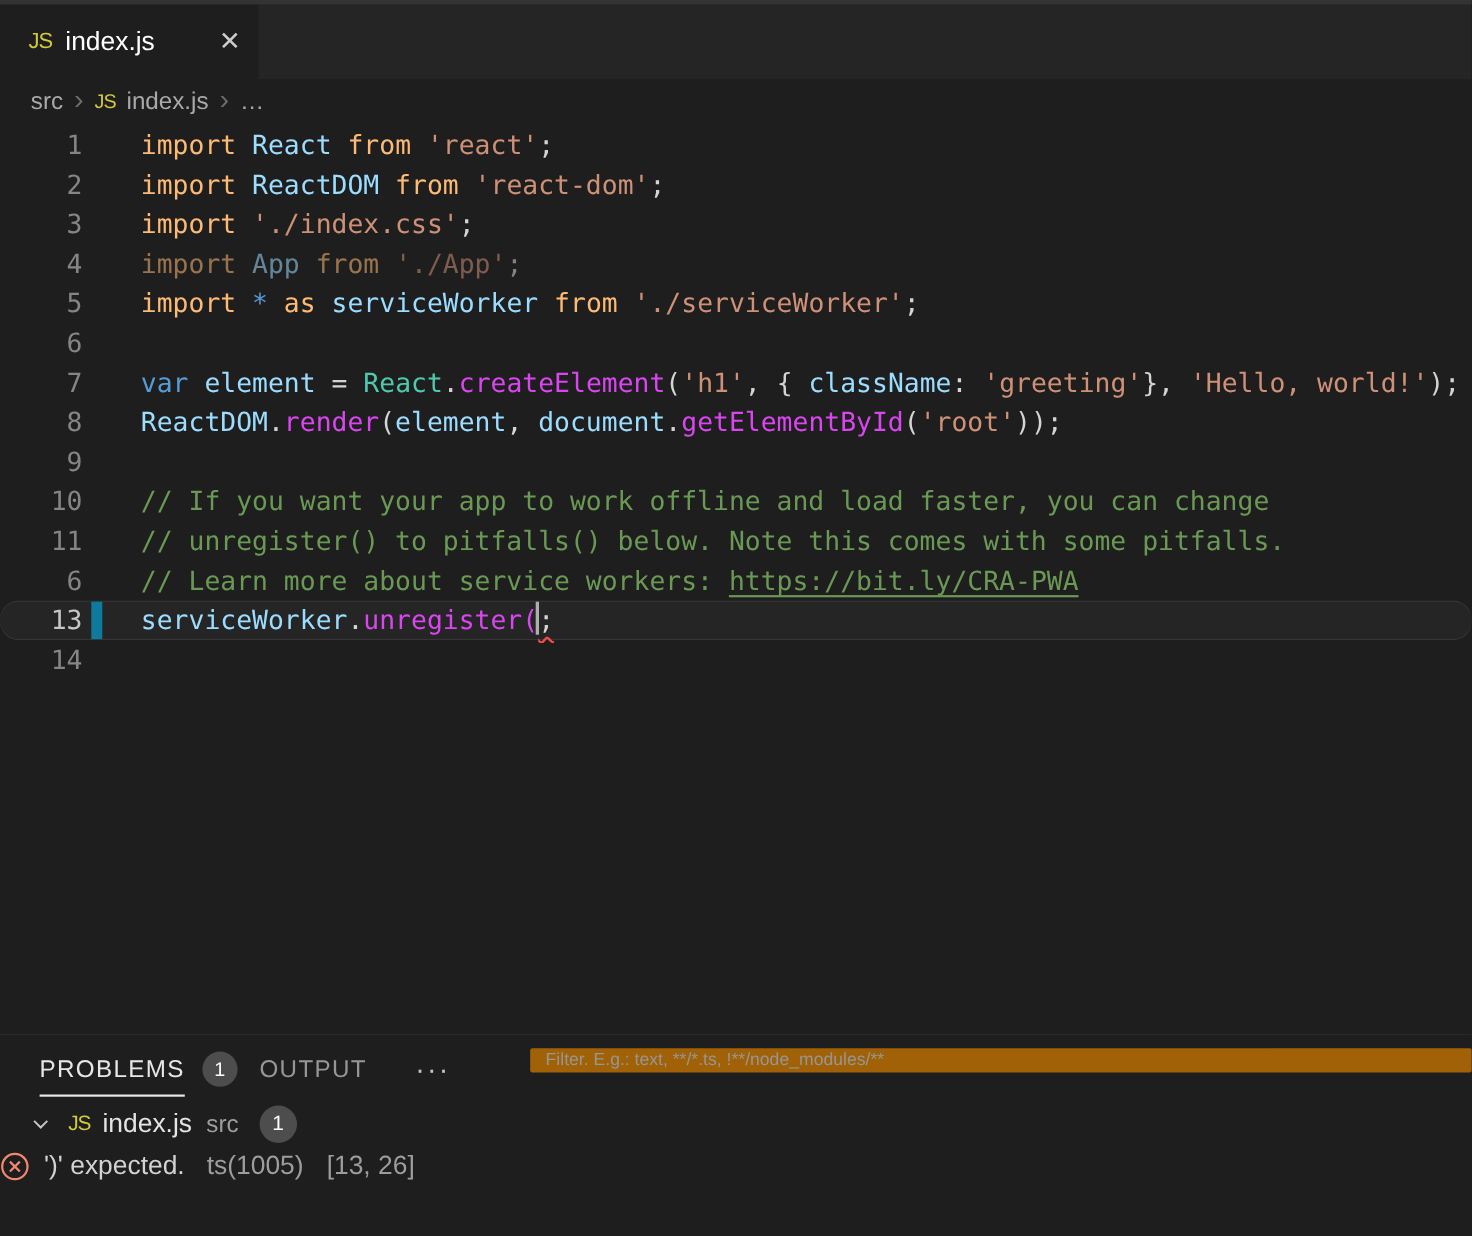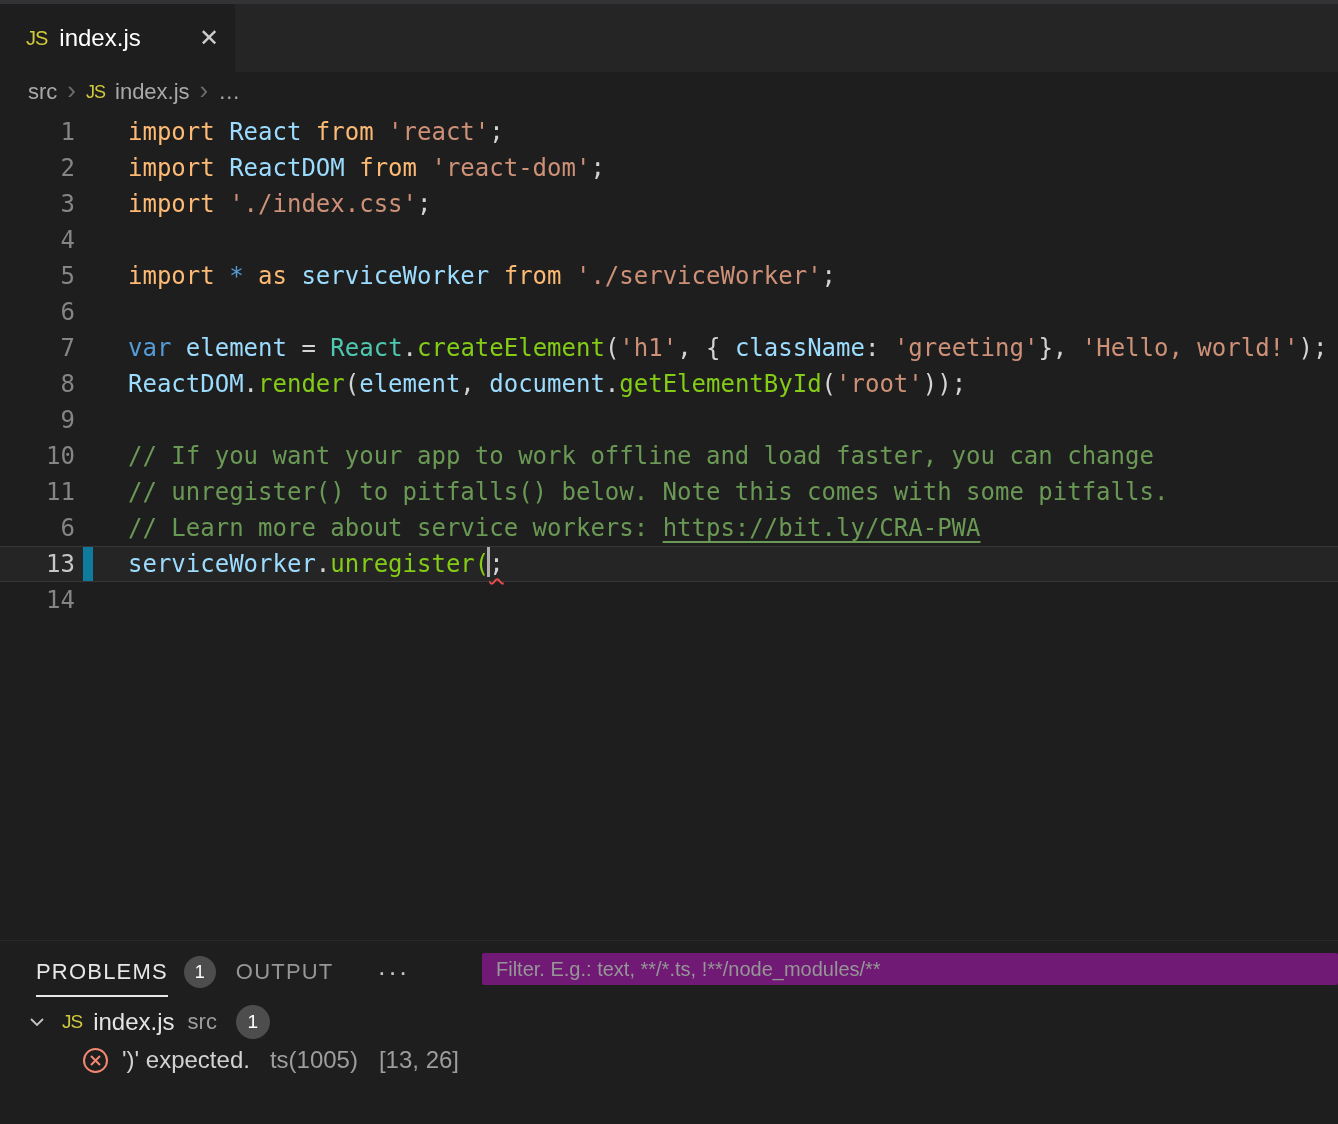--- a/index.html
+++ b/index.html
@@ -32,63 +32,63 @@
   .bc-sep { color:#6d6d6d; font-size:26px; line-height:1; margin-top:-4px; }
   .breadcrumbs .js-icon { font-size:18px; }
   .bc-item { cursor:pointer; }
 
   
   .code { font-family:"DejaVu Sans Mono", monospace; font-size:24px; padding-top:2px; }
   .code-line { display:flex; height:36px; line-height:36px; position:relative; }
   .ln { width:75px; flex:none; text-align:right; color:#858585; user-select:none; }
   .lc { padding-left:53px; white-space:pre; }
   .code-line.current { background:rgba(255,255,255,0.035);
-    box-shadow: inset 0 1px 0 rgba(255,255,255,0.08), inset 0 -1px 0 rgba(255,255,255,0.08); }
+    box-shadow: inset 0 1px 0 rgba(255,255,255,0.08), inset 0 -1px 0 rgba(255,255,255,0.08); border-radius: 17px; }
   .code-line.current .ln { color:#c6c6c6; }
   .gutter-mod { position:absolute; left:83px; top:1px; bottom:1px; width:10px; background:#0e7a9e; }
   .dim { opacity:0.55; }
 
   .tk-kw  { color:#fdba74; }
   .tk-kwb { color:#569cd6; }
   .tk-id  { color:#9cdcfe; }
   .tk-type{ color:#4ec9b0; }
-  .tk-fn  { color:#84cc16; }
+  .tk-fn  { color:#d946ef; }
   .tk-str { color:#ce9178; }
   .tk-cm  { color:#6a9955; }
   .tk-cml { color:#6a9955; text-decoration:underline; text-underline-offset:5px; cursor:pointer; }
   .tk-pl  { color:#d4d4d4; }
   .tk-sqg { color:#d4d4d4; text-decoration:underline wavy #f14c4c 2px; text-underline-offset:6px; }
   .cursor { display:inline-block; width:3px; height:30px; background:#aeafad; vertical-align:-5px; margin:0 -1px 0 -2px; }
 
   
   .panel { position:absolute; left:0; top:940px; width:100%; height:184px; background:#1e1e1e; border-top:1px solid #292929; }
   .panel-header { position:relative; height:62px; display:flex; align-items:center; }
   .ptab { position:relative; height:100%; display:flex; align-items:center; font-size:22px; letter-spacing:1.2px; cursor:pointer; }
   .ptab-problems { margin-left:36px; color:#e7e7e7; }
   .ptab-problems .underline { position:absolute; left:0; right:0; bottom:6px; height:2px; background:#e7e7e7; }
   .ptab-output { margin-left:20px; color:#969696; }
   .badge { min-width:32px; height:32px; border-radius:16px; background:#4d4d4d; color:#ffffff;
     font-size:18px; letter-spacing:0; display:flex; align-items:center; justify-content:center; margin-left:16px; }
   .more-actions { margin-left:44px; color:#c5c5c5; font-size:26px; letter-spacing:2px; cursor:pointer; }
   .filter-input {
-    position:absolute; left:482px; top:12px; right:0; height:32px;
-    background:#701a75; border:none; outline:none; color:#cccccc;
-    font-size:20px; font-family:"Liberation Sans", sans-serif; padding:0 14px; border-radius:2px;
+    position:absolute; left:482px; top:12px; right:0; height:22px;
+    background:#a16207; border:none; outline:none; color:#cccccc;
+    font-size:16px; font-family:"Liberation Sans", sans-serif; padding:0 14px; border-radius:2px;
   }
   .filter-input::placeholder { color:#969696; }
 
   .tree { font-size:24px; }
   .tree-row { height:38px; display:flex; align-items:center; cursor:pointer; }
   .file-row { padding-left:26px; gap:0; }
   .chevron-box { width:22px; display:flex; justify-content:center; }
   .file-row .js-icon { margin-left:14px; font-size:19px; }
   .file-name { color:#e4e4e4; margin-left:11px; }
   .file-path { color:#9d9d9d; margin-left:13px; font-size:22px; }
   .file-row .badge { margin-left:19px; min-width:34px; height:34px; border-radius:17px; font-size:19px; }
-  .problem-row { padding-left:82px; }
+  .problem-row { }
   .problem-msg { color:#d2d2d2; margin-left:13px; }
   .problem-src { color:#9d9d9d; margin-left:20px; }
   .problem-pos { color:#9d9d9d; margin-left:21px; }
 </style>
 </head>
 <body>
 
 <div class="top-strip"></div>
 
 <div class="tabbar">
@@ -116,20 +116,21 @@
     <div class="code-line">
       <span class="ln">2</span>
       <span class="lc"><span class="tk-kw">import</span><span class="tk-pl"> </span><span class="tk-id">ReactDOM</span><span class="tk-pl"> </span><span class="tk-kw">from</span><span class="tk-pl"> </span><span class="tk-str">'react-dom'</span><span class="tk-pl">;</span></span>
     </div>
     <div class="code-line">
       <span class="ln">3</span>
       <span class="lc"><span class="tk-kw">import</span><span class="tk-pl"> </span><span class="tk-str">'./index.css'</span><span class="tk-pl">;</span></span>
     </div>
     <div class="code-line">
       <span class="ln">4</span>
+      <span class="lc dim"><span class="tk-kw">import</span><span class="tk-pl"> </span><span class="tk-id">App</span><span class="tk-pl"> </span><span class="tk-kw">from</span><span class="tk-pl"> </span><span class="tk-str">'./App'</span><span class="tk-pl">;</span></span>
     </div>
     <div class="code-line">
       <span class="ln">5</span>
       <span class="lc"><span class="tk-kw">import</span><span class="tk-pl"> </span><span class="tk-kwb">*</span><span class="tk-pl"> </span><span class="tk-kw">as</span><span class="tk-pl"> </span><span class="tk-id">serviceWorker</span><span class="tk-pl"> </span><span class="tk-kw">from</span><span class="tk-pl"> </span><span class="tk-str">'./serviceWorker'</span><span class="tk-pl">;</span></span>
     </div>
     <div class="code-line">
       <span class="ln">6</span>
       <span class="lc"></span>
     </div>
     <div class="code-line">

